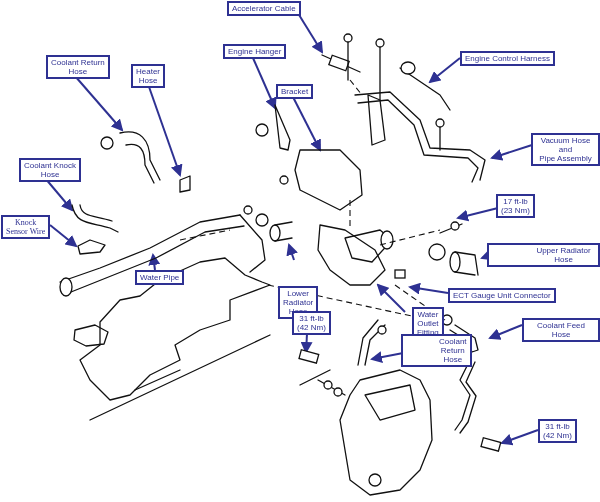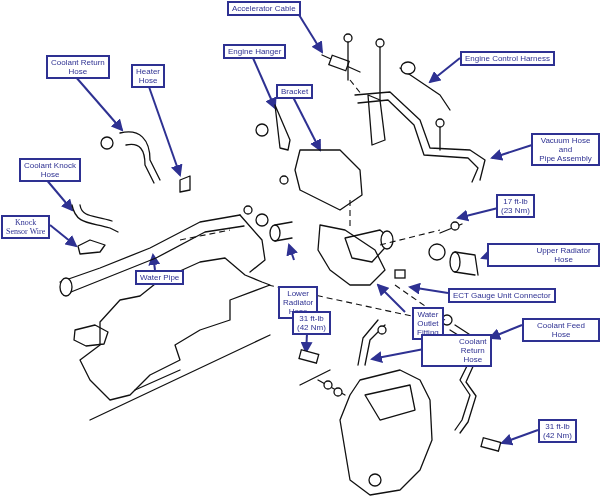--- a/index.html
+++ b/index.html
@@ -161,17 +161,17 @@
 <div class="lbl" style="left:278px;top:258px;margin-top:28px;">Lower
 Radiator
 Hose</div>
 <div class="lbl" style="left:448px;top:288px;">ECT Gauge Unit Connector</div>
 <div class="lbl" style="left:292px;top:311px;">31 ft-lb
 (42 Nm)</div>
 <div class="lbl" style="left:396px;top:307px;margin-left:16px;">Water
 Outlet
 Fitting</div>
 <div class="lbl" style="left:522px;top:318px;">Coolant Feed Hose</div>
-<div class="lbl" style="left:421px;top:334px;padding-left:36px;">Coolant
+<div class="lbl" style="left:401px;top:334px;padding-left:36px;">Coolant
 Return
 Hose</div>
 <div class="lbl" style="left:538px;top:419px;">31 ft-lb
 (42 Nm)</div>
 
 </body></html>

